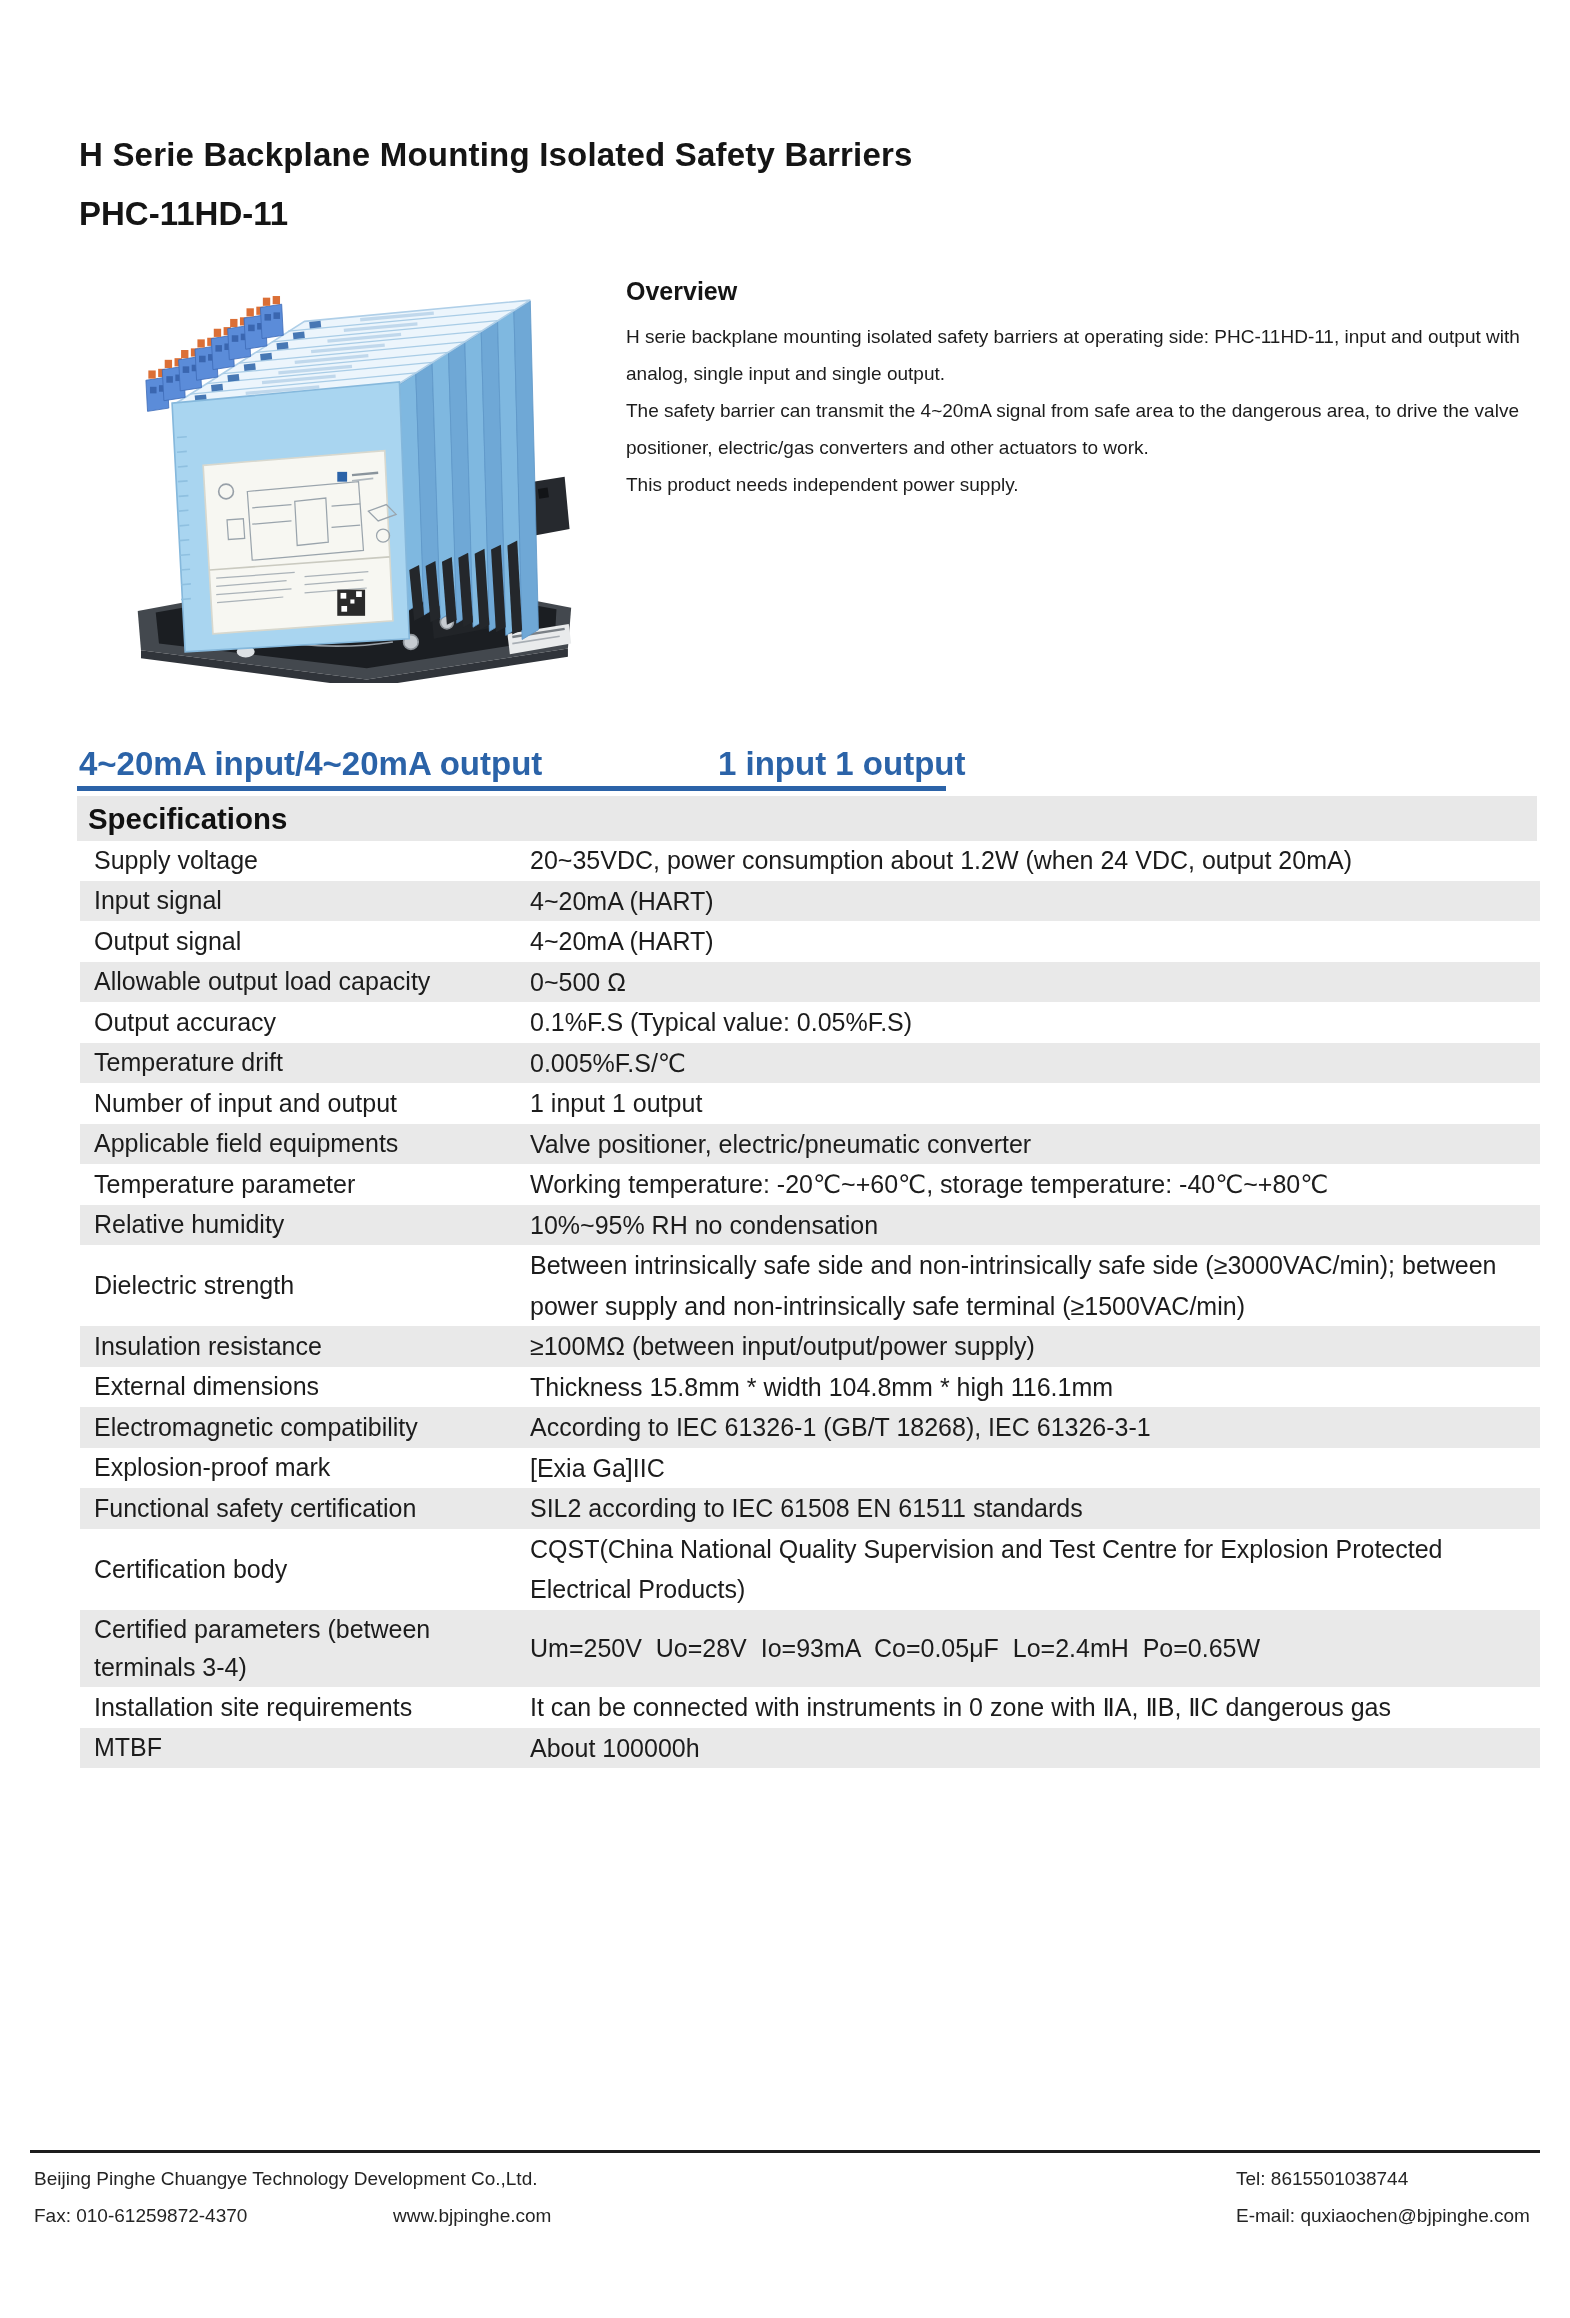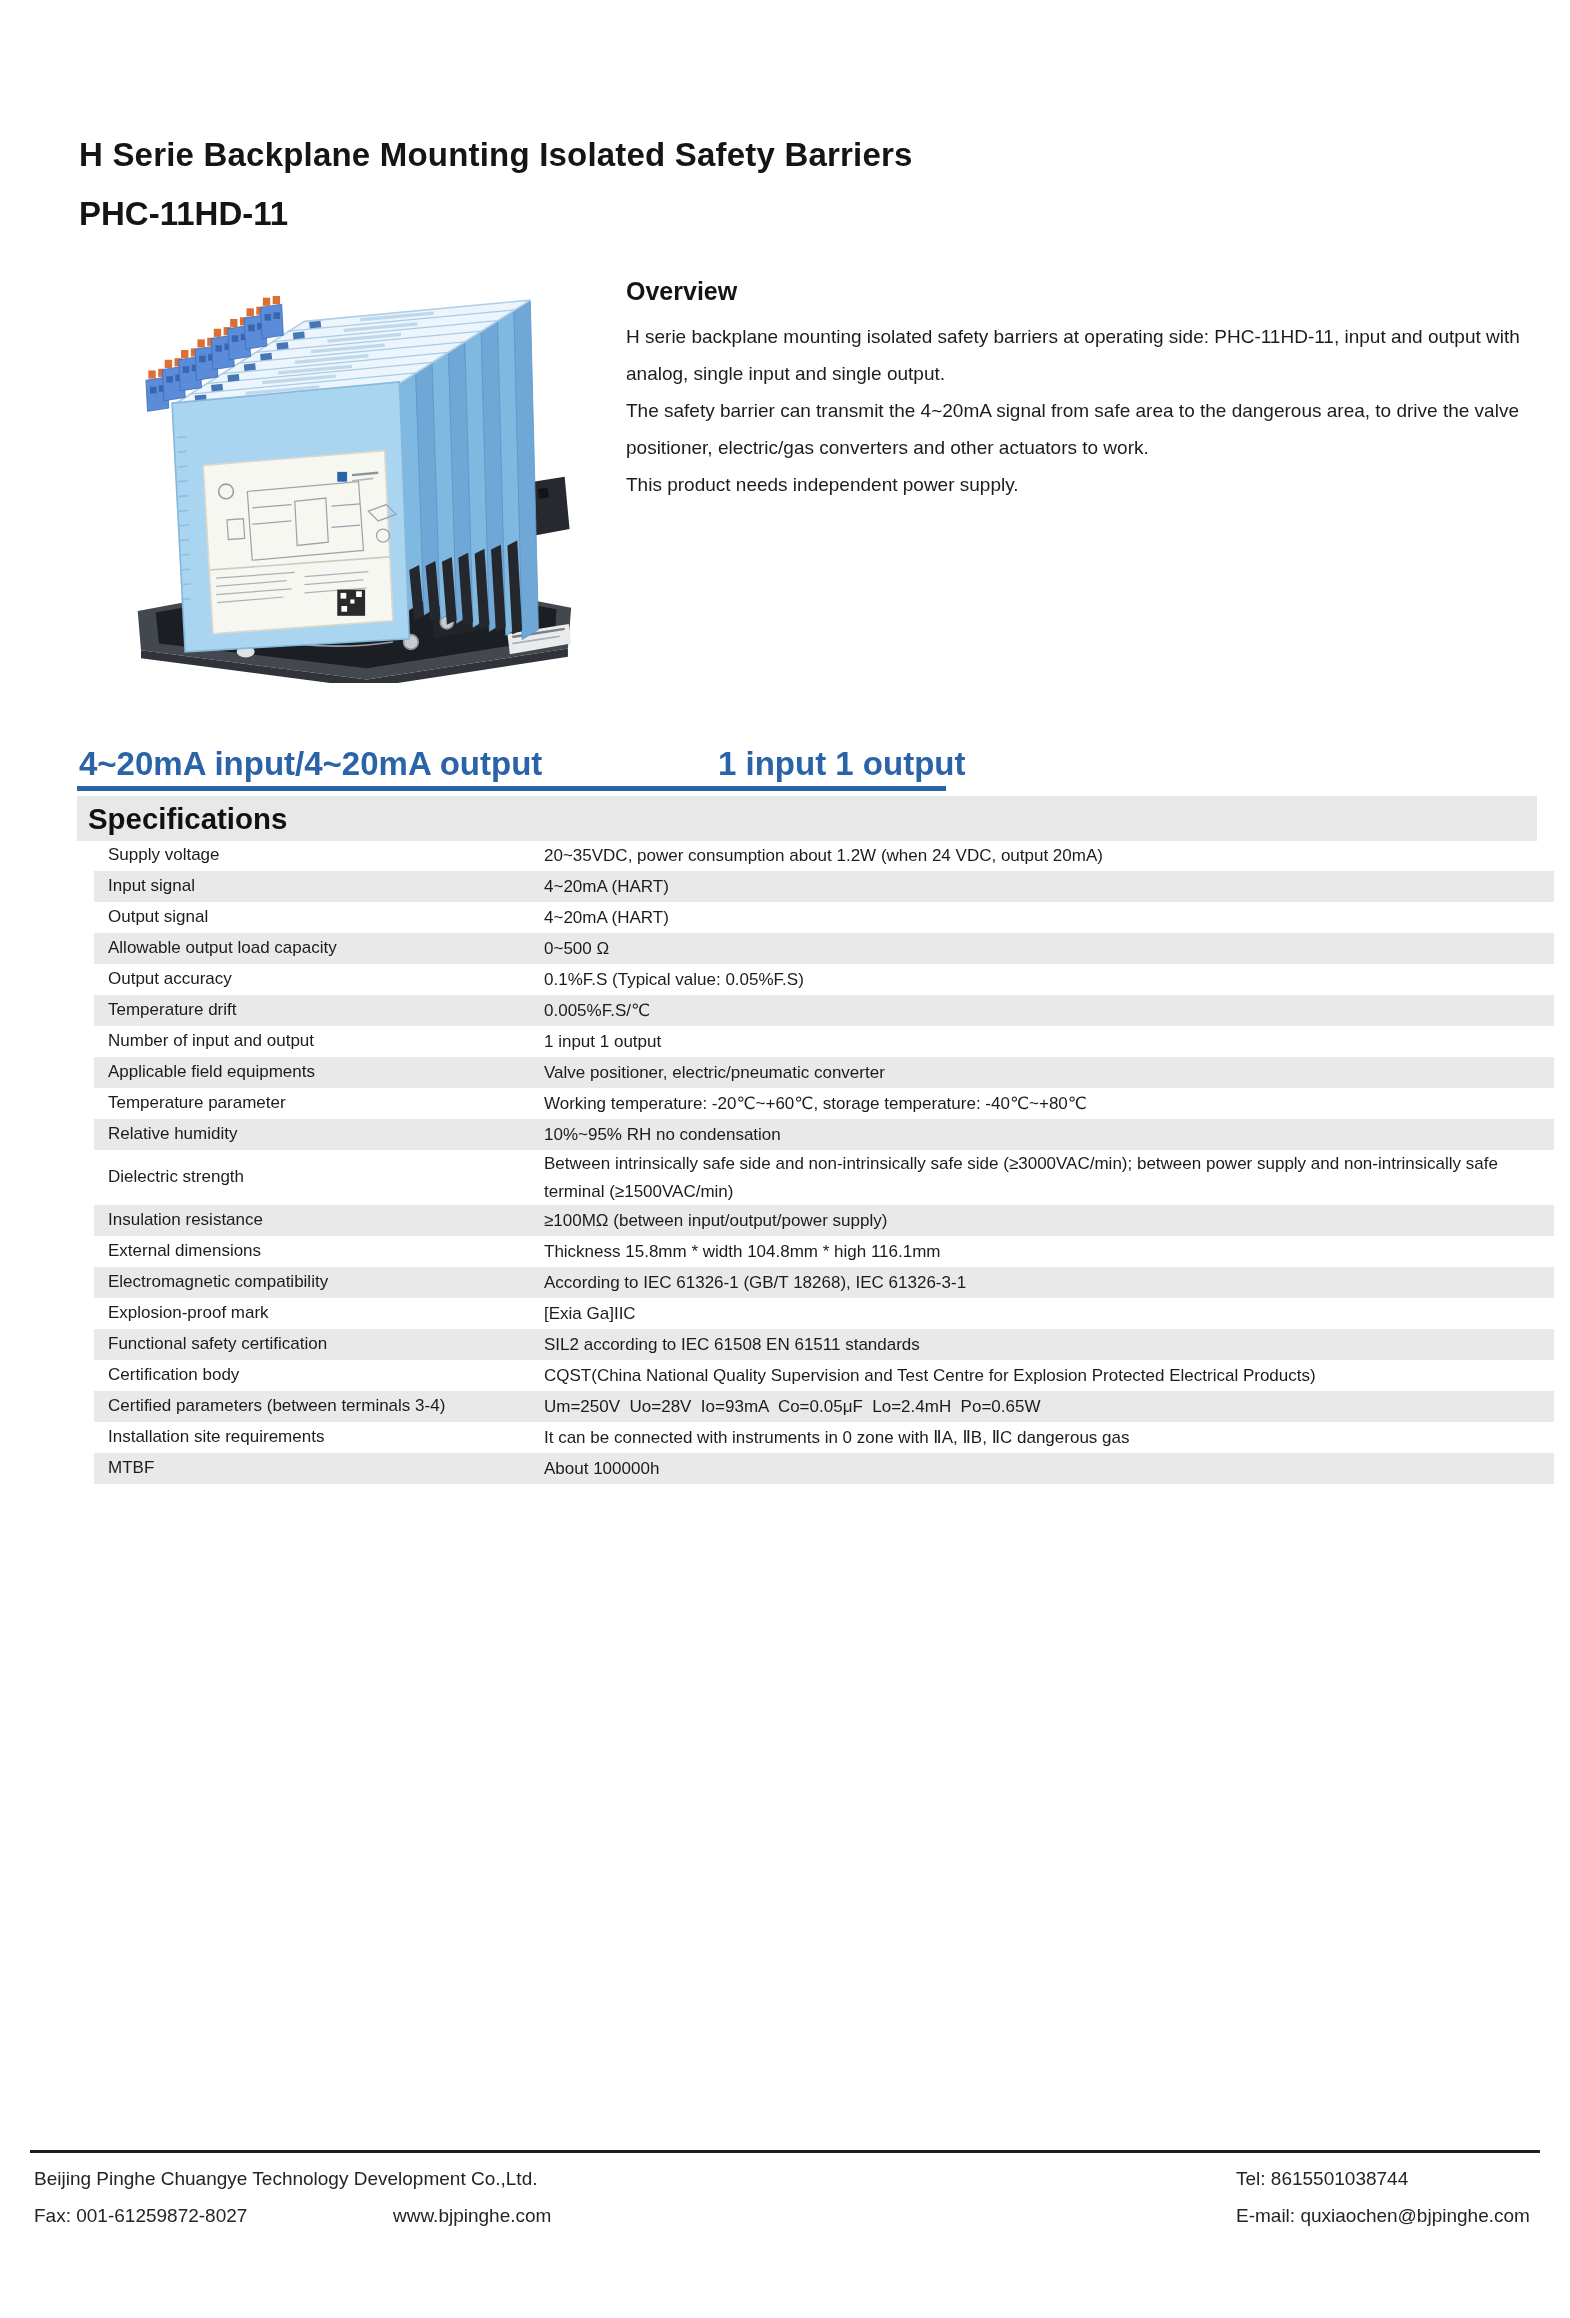--- a/index.html
+++ b/index.html
@@ -53,22 +53,22 @@
   }
   .spec-bar{
     left:77px; top:784px; width:1460px; height:45px;
     background:var(--bar-bg);
     font-size:29.4px; font-weight:bold; color:#111;
     line-height:45px;
     padding-left:11px;
     box-sizing:border-box;
   }
   .spec-table{
-    left:94px; top:828px; width:1460px;
-    font-size:17px;
+    left:80px; top:828px; width:1460px;
+    font-size:25px;
   }
   .spec-row{
     display:flex;
     min-height:31px;
     align-items:center;
   }
   .spec-row:nth-child(even){ background:var(--row-alt); }
   .spec-label{
     width:450px; flex:0 0 450px;
     padding-left:14px;
@@ -406,19 +406,19 @@
   </div>
 
   <div class="spec-row">
     <div class="spec-label">MTBF</div>
     <div class="spec-value">About 100000h</div>
   </div>
 </div>
 
   <div class="abs footer-rule"></div>
   <div class="abs footer-text f-company">Beijing Pinghe Chuangye Technology Development Co.,Ltd.</div>
-  <div class="abs footer-text f-fax">Fax: 001-61259872-8027</div>
+  <div class="abs footer-text f-fax">Fax: 010-61259872-4370</div>
   <div class="abs footer-text f-web">www.bjpinghe.com</div>
   <div class="abs footer-text f-tel">Tel: 8615501038744</div>
   <div class="abs footer-text f-email">E-mail: quxiaochen@bjpinghe.com</div>
 
 </div>
 
 
 </body></html>

